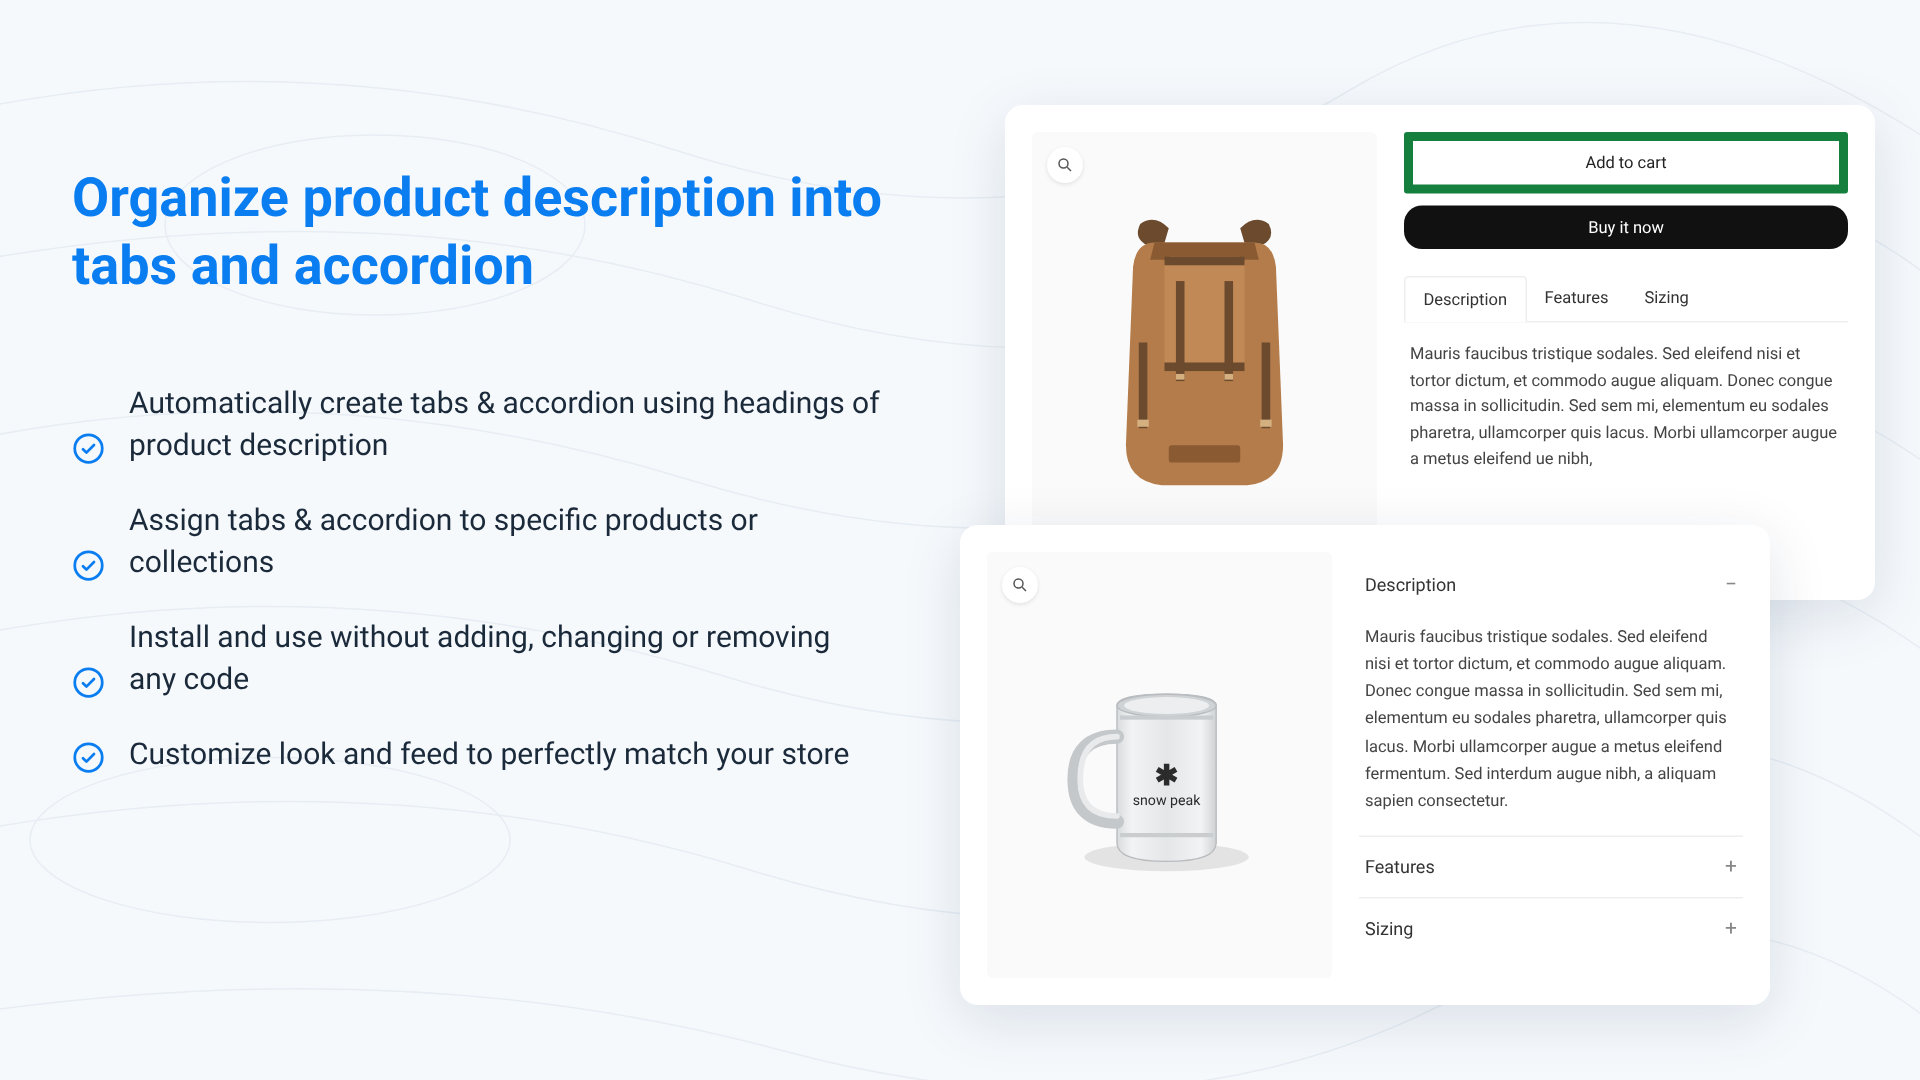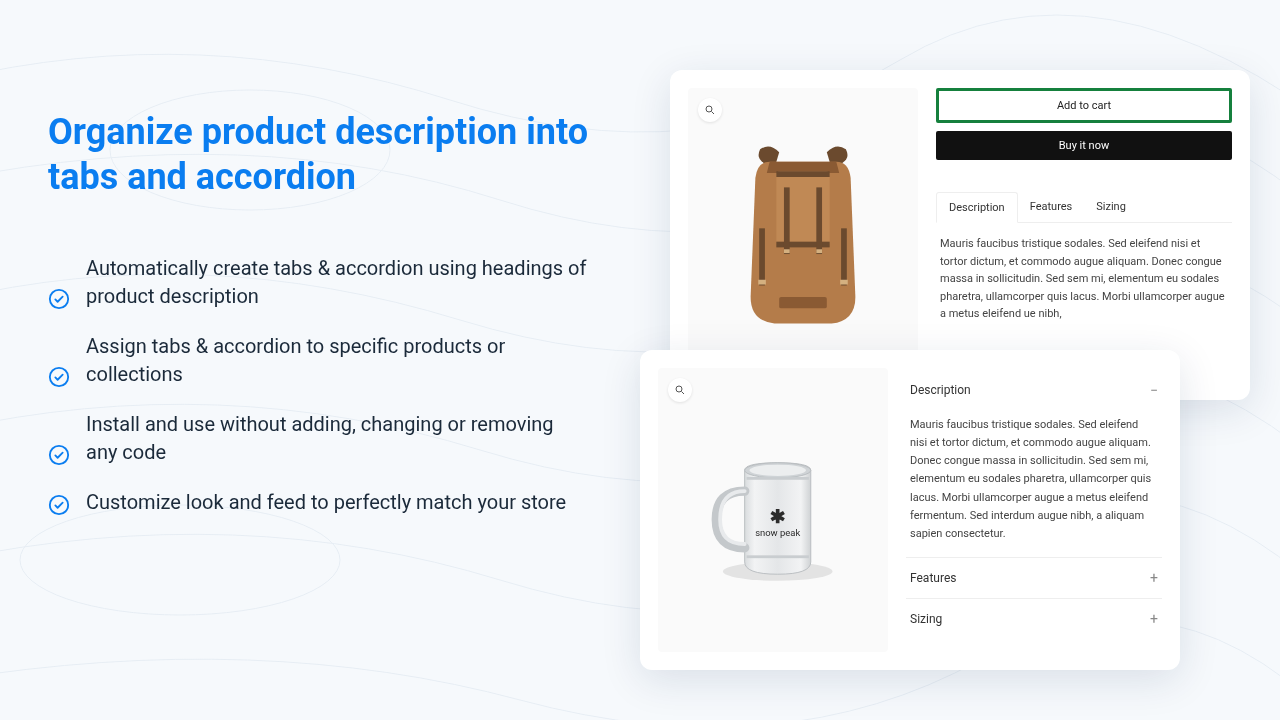--- a/index.html
+++ b/index.html
@@ -87,29 +87,30 @@
 }
 .btn {
   width: 100%;
   padding: 8px 0;
   font-size: 11px;
   text-align: center;
   border-radius: 2px;
   cursor: pointer;
 }
 .btn-outline {
-  border: 3px solid #15803d;
+  border: 6px solid #15803d;
   background: #fff;
   color: #222;
   margin-bottom: 8px;
 }
 .btn-dark {
   background: #111;
   color: #fff;
-  margin-bottom: 32px;
+  margin-bottom: 18px;
+  border-radius: 12px;
 }
 .tabs-row {
   display: flex;
   border-bottom: 1px solid #eee;
 }
 .tab {
   padding: 8px 12px;
   font-size: 11px;
   color: #333;
   cursor: pointer;

